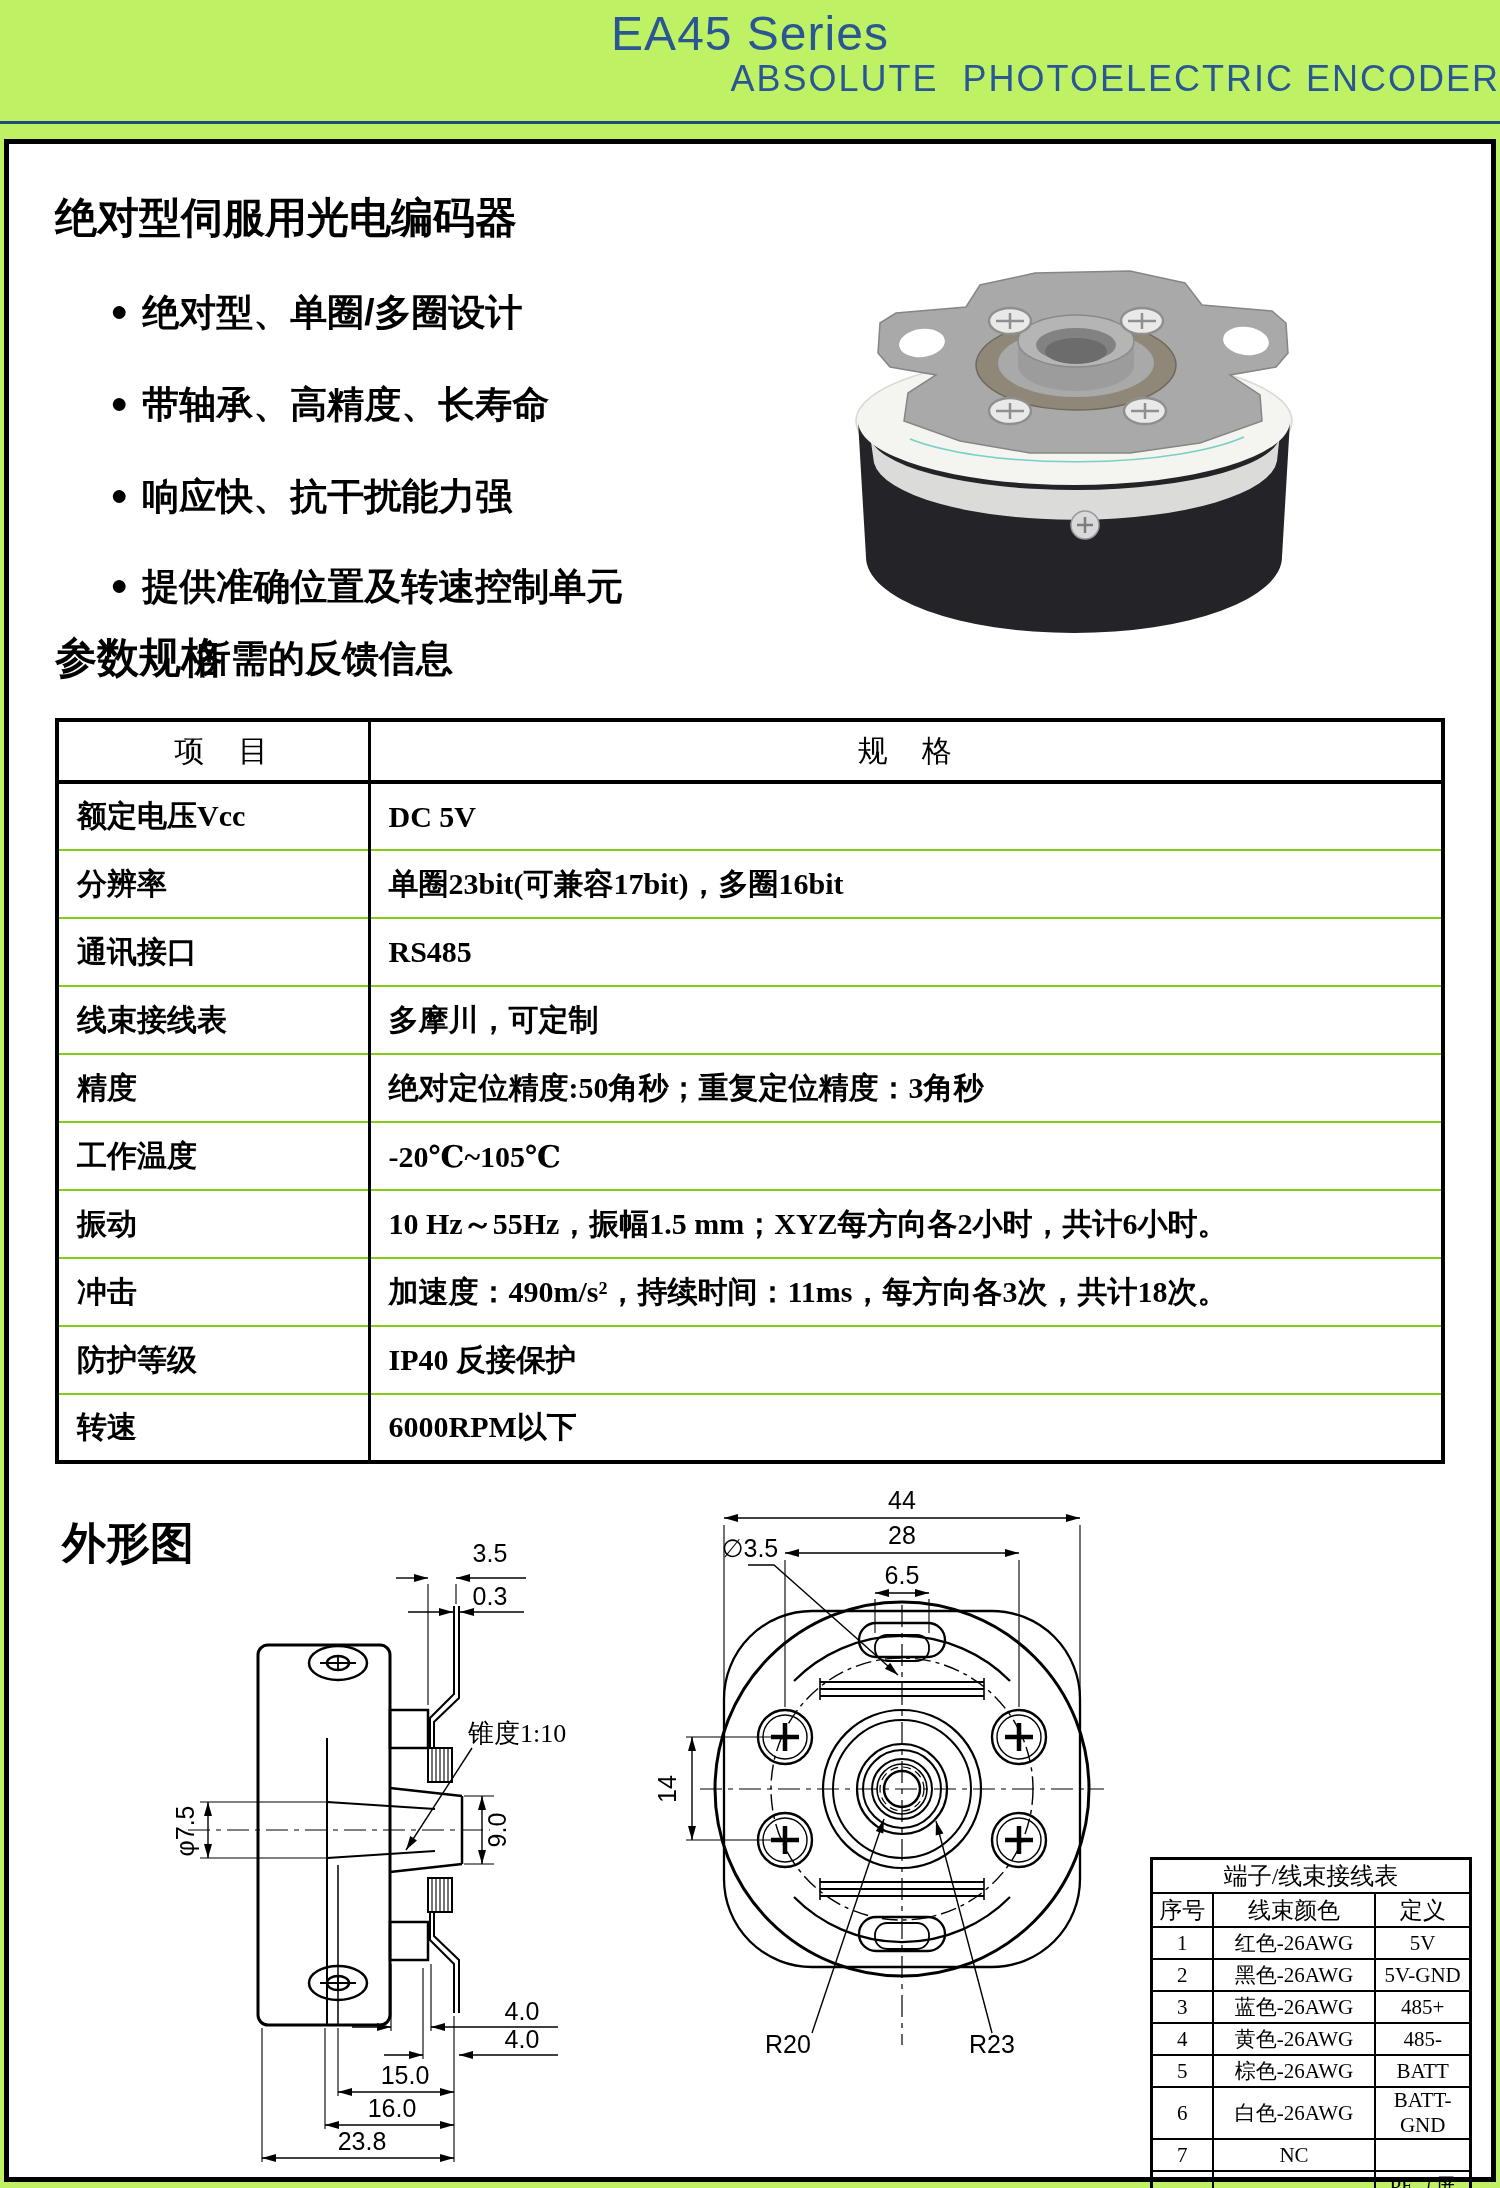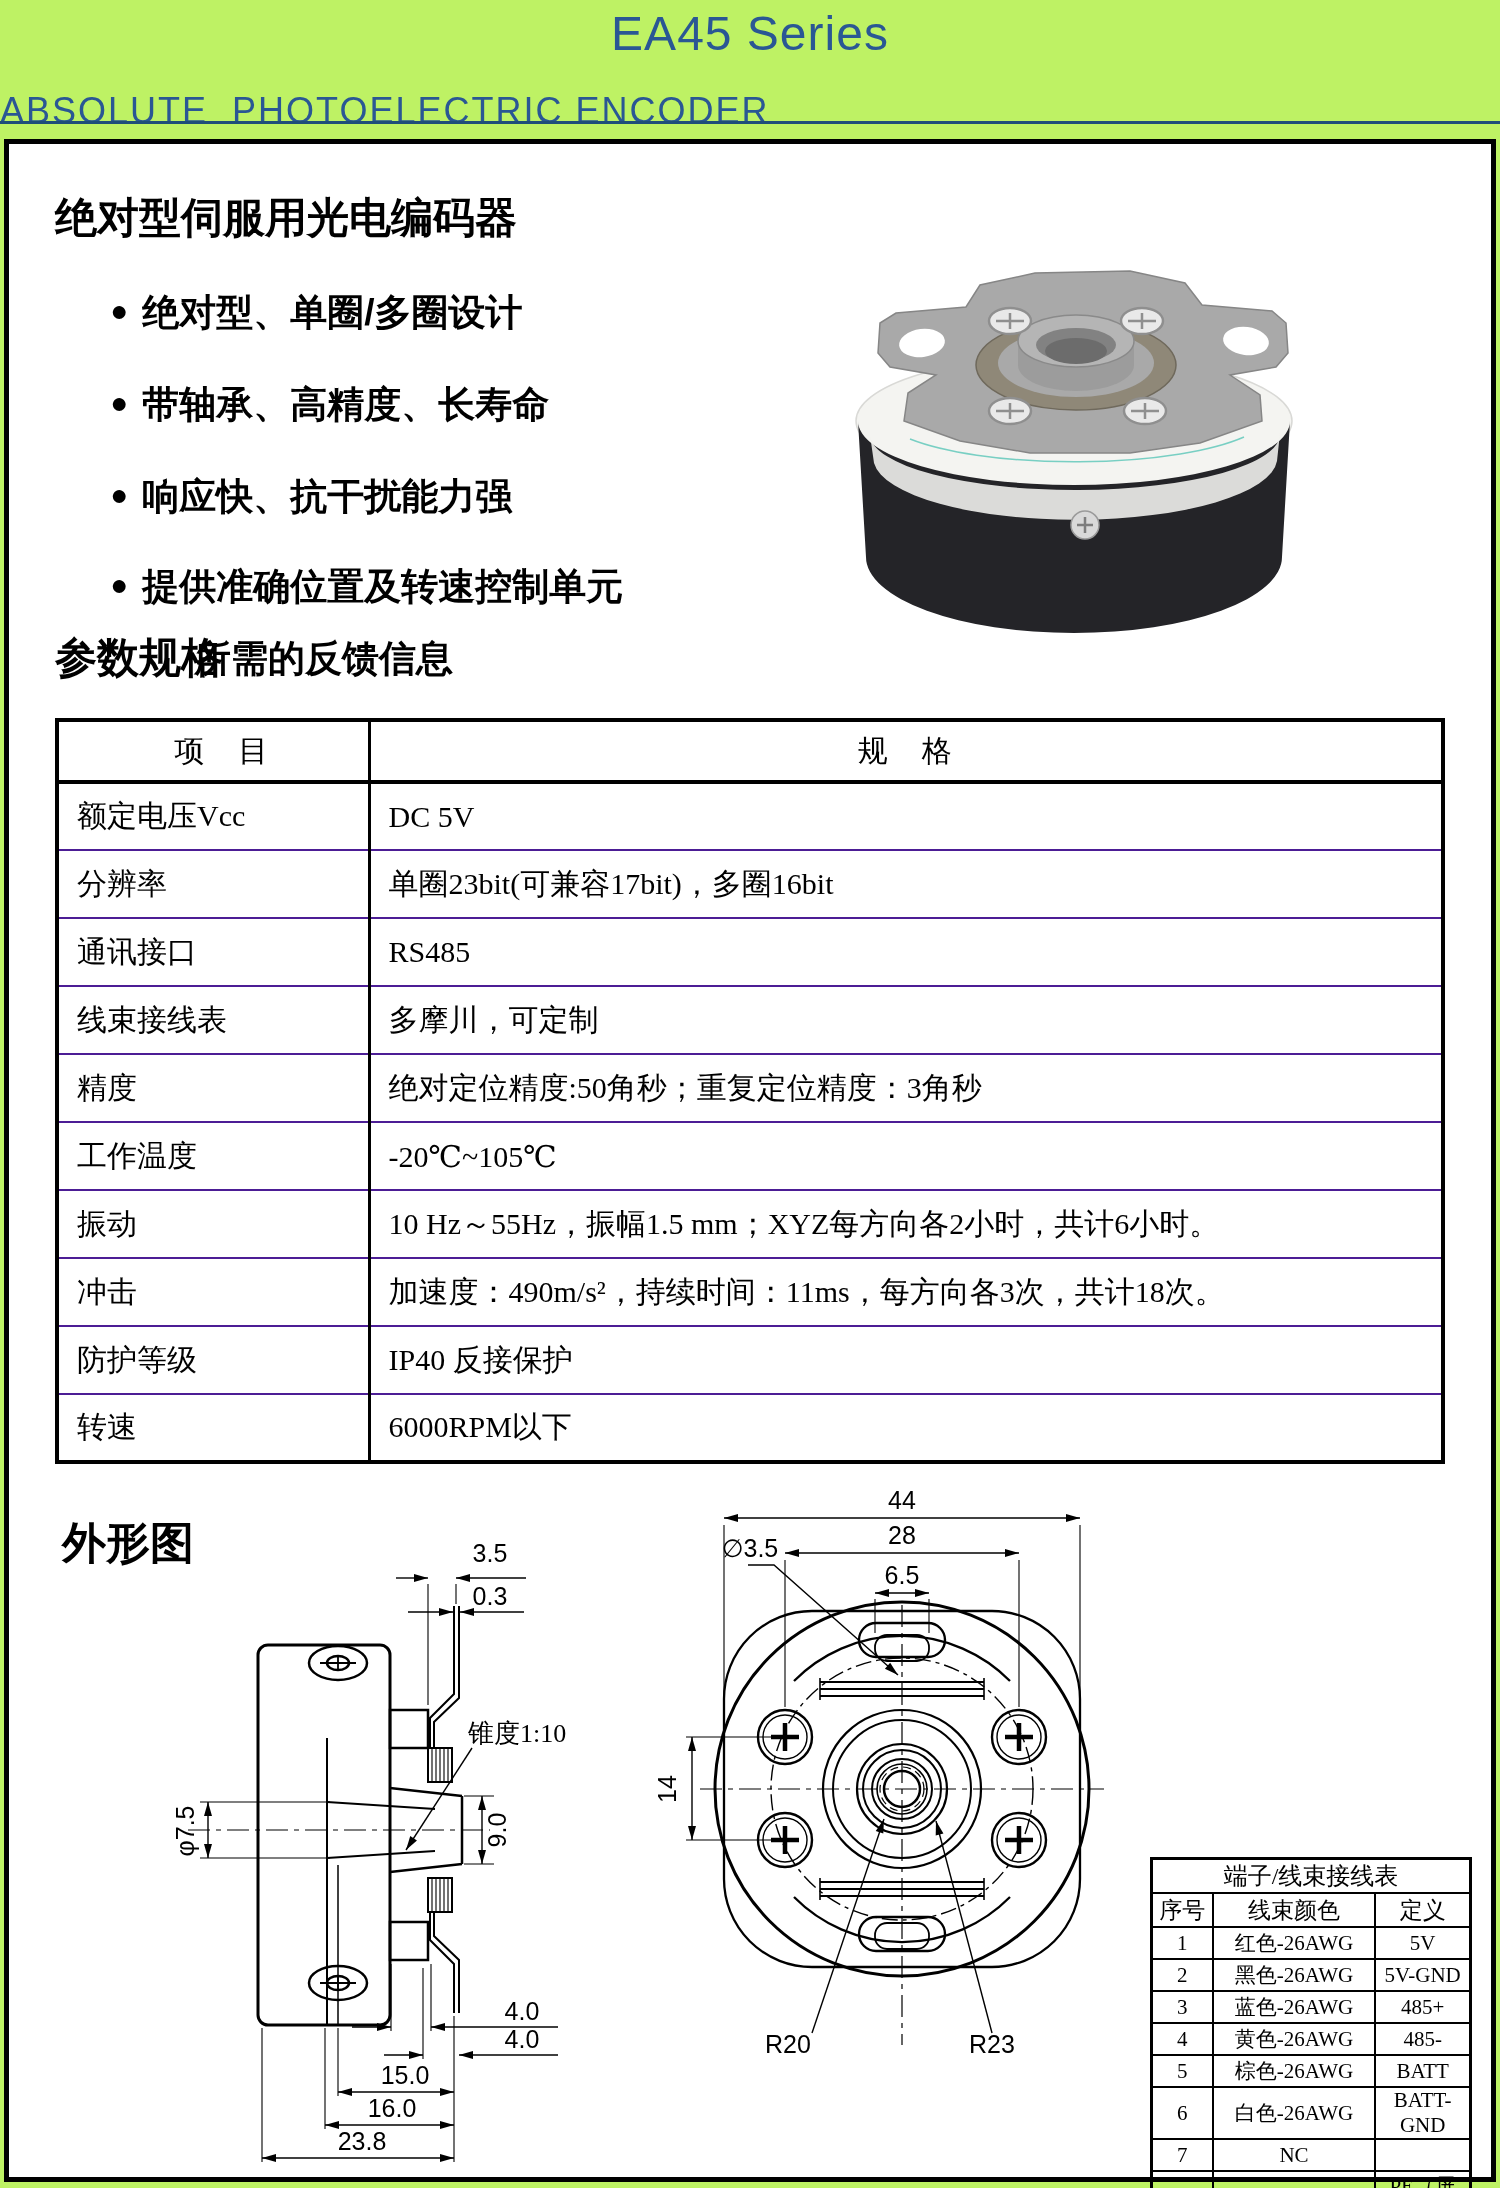--- a/index.html
+++ b/index.html
@@ -2,41 +2,41 @@
 <html style="--accent: #2a5794; --rule: #1f4e79;"><head>
 <meta charset="utf-8">
 <style>
   :root { --accent:#2a5794; --rule:#1f4e79; }
   * { margin:0; padding:0; box-sizing:border-box; }
   body { background:#fff; font-family:"Liberation Sans",sans-serif; }
   #page { position:relative; width:1500px; height:2188px; background:#bef264; overflow:hidden; }
 
   .hd-title { position:absolute; top:6px; left:0; width:100%; text-align:center;
     font-size:48px; color:var(--accent); font-weight:400; letter-spacing:1px; }
-  .hd-sub { position:absolute; top:58px; left:0; width:100%; text-align:left;
-    font-size:36px; color:var(--accent); font-weight:400; letter-spacing:2px; white-space:pre;margin-top:32px; }
+  .hd-sub { position:absolute; top:58px; left:0; width:100%; text-align:right;
+    font-size:36px; color:var(--accent); font-weight:400; letter-spacing:2px; white-space:pre; }
   .blue-rule { position:absolute; top:121px; left:0; width:1500px; height:3px; background:var(--rule); }
 
   .main-box { position:absolute; left:4px; top:139px; width:1492px; height:2043px;
     border:5px solid #000; background:#fff; }
 
   .cjk-h1 { position:absolute; left:55px; top:190px; font-size:42px; font-weight:700; color:#000; }
   .sec-h { position:absolute; font-size:42px; font-weight:700; color:#000; }
 
   .bullet-row { position:absolute; left:110px; font-size:37px; font-weight:700; color:#000; white-space:nowrap; }
   .bullet-row .dot { font-size:30px; vertical-align:4px; margin-right:14px; }
   .bullet-cont { position:absolute; left:162px; font-size:37px; font-weight:700; color:#000;padding-left:32px; }
 
   table { border-collapse:collapse; }
   .spec-table { position:absolute; left:55px; top:718px; width:1390px; table-layout:fixed;
     font-family:"Liberation Serif","DejaVu Serif",serif; font-size:30px; color:#000;
     border:4px solid #000; }
   .spec-table th { height:62px; font-weight:400; text-align:center; letter-spacing:2px;
     border-bottom:4px solid #000; }
-  .spec-table td { height:68px; border-top:2px solid #4c1d95; }
+  .spec-table td { height:68px; border-top:2px solid #84cc16;font-weight:bold; }
   .spec-table .c1 { width:312px; border-right:3px solid #000; padding-left:18px; }
   .spec-table td.c2 { padding-left:18px; }
 
   .wire-table { position:absolute; left:1150px; top:1857px; width:322px;
     font-family:"Liberation Serif","DejaVu Serif",serif; color:#000;
     border:3px solid #000; text-align:center; }
   .wire-table .tt { height:32px; font-size:24px; border-bottom:2px solid #000; }
   .wire-table th { height:34px; font-size:23px; font-weight:400; border:2px solid #000; }
   .wire-table td { height:32px; font-size:21px; border:2px solid #000; }
   .wire-table .wc1 { width:62px; }

